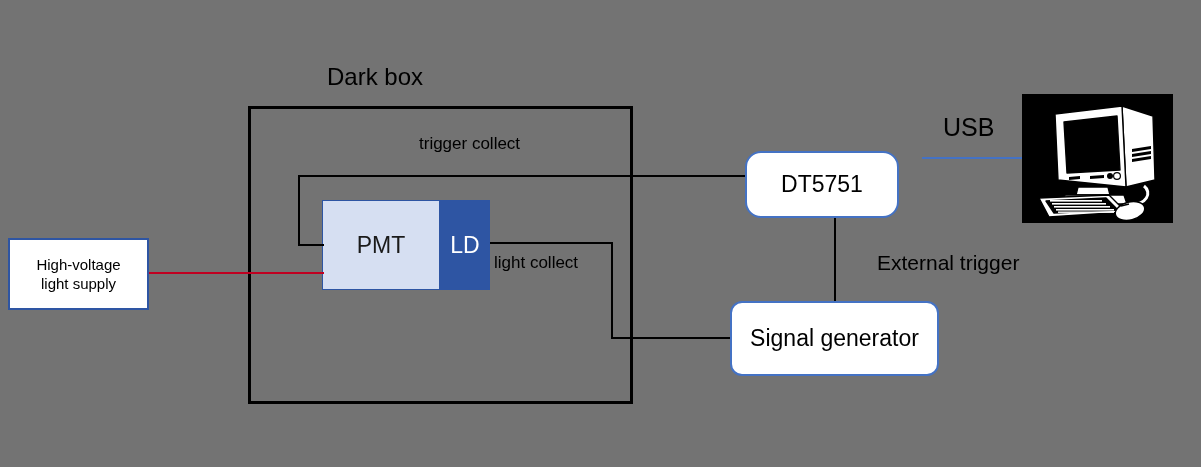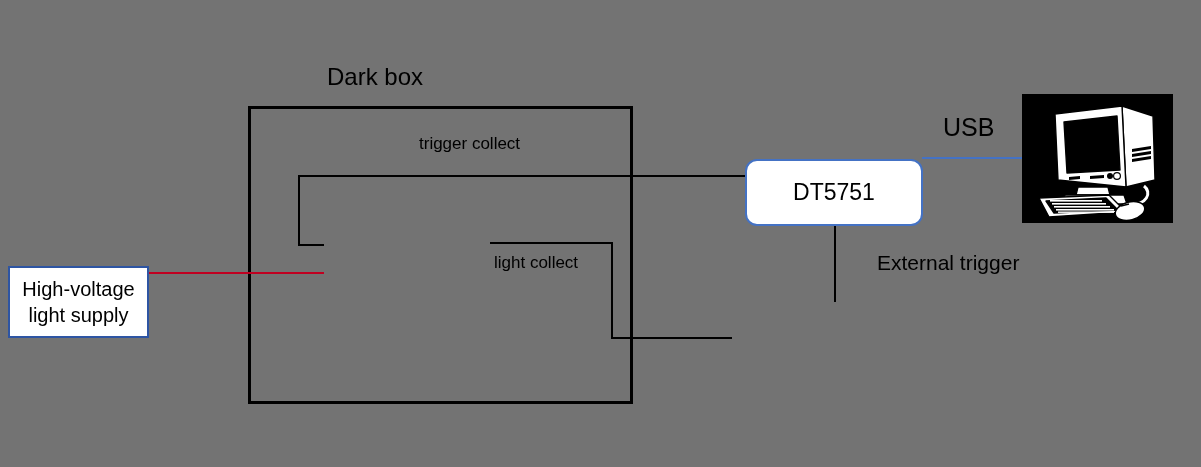--- a/index.html
+++ b/index.html
@@ -109,23 +109,24 @@
     background: #ffffff;
     box-sizing: border-box;
     display: flex;
     align-items: center;
     justify-content: center;
     font-size: 23px;
     color: #000000;
   }
   #dt5751-box {
     left: 745px;
-    top: 159px;
-    width: 178px;
+    top: 151px;
+    width: 154px;
     height: 67px;
+    border-radius: 16px;
   }
   #signal-generator-box {
     left: 730px;
     top: 301px;
     width: 209px;
     height: 75px;
   }
   
   #hv-supply-box {
     position: absolute;
@@ -133,23 +134,22 @@
     top: 238px;
     width: 141px;
     height: 72px;
     border: 2px solid #2e55a3;
     background: #ffffff;
     box-sizing: border-box;
     display: flex;
     align-items: center;
     justify-content: center;
     text-align: center;
-    font-size: 20px;
+    font-size: 15px;
     line-height: 1.3;
-    margin-top: 28px;
   }
   
   .wire {
     position: absolute;
     background: #000000;
   }
   .wire-h { height: 2px; }
   .wire-v { width: 2px; }
   .wire-red { background: #c00020; }
   .wire-blue { background: #4472c4; }
@@ -171,20 +171,26 @@
 
   <div id="dark-box"></div>
 
   <div class="lbl" id="dark-box-title">Dark box</div>
 
   <div class="lbl" id="signal-collect-label">trigger collect</div>
 
   <div class="lbl" id="light-source-label">light collect</div>
 
   <div id="pmt-ld-group">
+    <div id="pmt-block">
+      <span id="pmt-label">PMT</span>
+    </div>
+    <div id="ld-block">
+      <span id="ld-label">LD</span>
+    </div>
   </div>
 
   <div class="wire wire-h" style="left:298px; top:244px; width:26px;"></div>
 
   <div class="wire wire-v" style="left:298px; top:175px; height:71px;"></div>
 
   <div class="wire wire-h" style="left:298px; top:175px; width:449px;"></div>
 
   <div class="wire wire-h" style="left:490px; top:242px; width:123px;"></div>
   <div class="wire wire-v" style="left:611px; top:242px; height:97px;"></div>
@@ -197,20 +203,23 @@
   <div class="wire wire-h wire-red" style="left:149px; top:272px; width:175px;"></div>
 
   <div class="wire wire-h wire-blue" style="left:922px; top:157px; width:101px;"></div>
 
   <div class="lbl" id="usb-label">USB</div>
 
   <div class="device-box" id="dt5751-box">
     <span>DT5751</span>
   </div>
 
+  <div class="device-box" id="signal-generator-box">
+    <span>Signal generator</span>
+  </div>
 
   <div id="hv-supply-box">
     <span><span>High-voltage</span><br><span>light supply</span></span>
   </div>
 
   <div id="computer-art">
     <svg width="151" height="129" viewBox="0 0 151 129" xmlns="http://www.w3.org/2000/svg">
       <rect x="0" y="0" width="151" height="129" fill="#000000"></rect>
       <g fill="#ffffff" stroke="#000000" stroke-width="1.4" stroke-linejoin="round">
 

